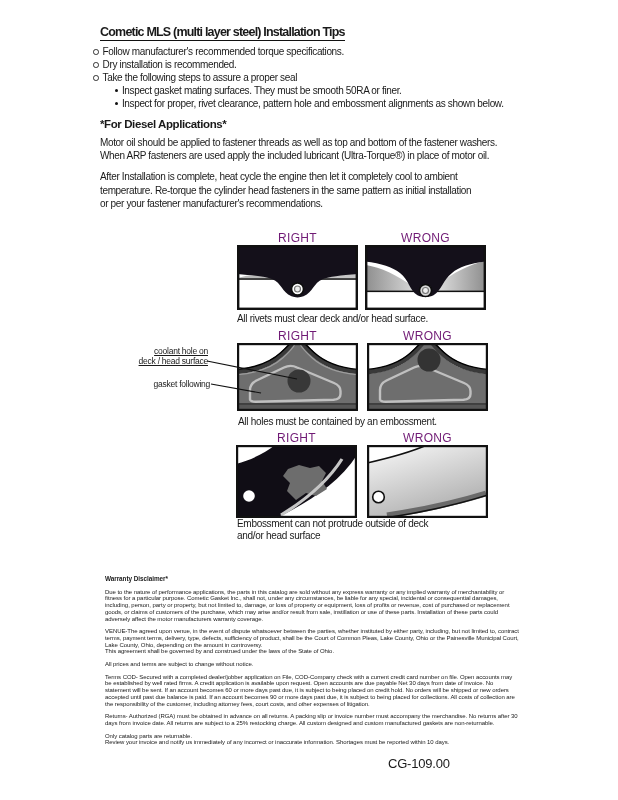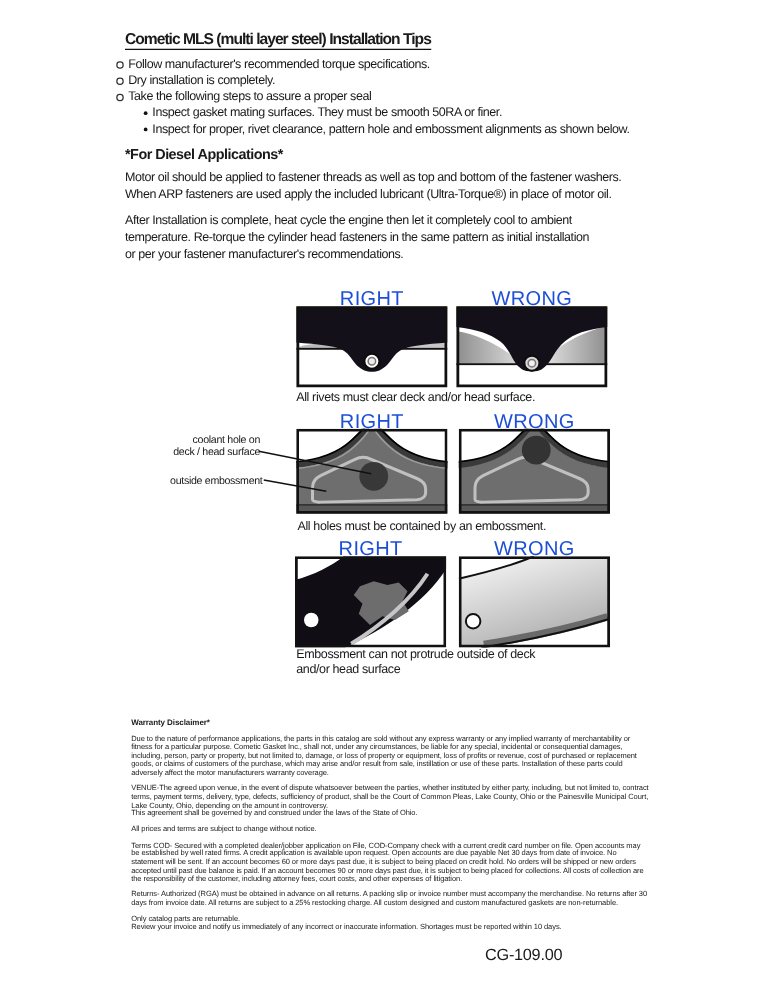--- a/index.html
+++ b/index.html
@@ -22,21 +22,21 @@
     margin:4.4px 4px 0 0; flex:0 0 auto;
   }
   .marker-fill {
     width:3.4px; height:3.4px; background:#111; border-radius:50%;
     margin:4.6px 3.5px 0 0; flex:0 0 auto;
   }
 
   .section-head { font-weight:bold; font-size:11.5px; letter-spacing:-0.4px; margin:0 0 6px 0; }
   .para { font-size:10px; letter-spacing:-0.35px; line-height:13.2px; white-space:pre-line; margin:0 0 8px 0; width:465px; }
 
-  .diag-label { font-size:16px; letter-spacing:0.3px; color:#1d4ed8; text-align:center; width:121px; }
+  .diag-label { font-size:12px; letter-spacing:0.3px; color:#701a75; text-align:center; width:121px; }
   .caption { font-size:10px; letter-spacing:-0.3px; line-height:12px; white-space:pre-line; }
   .side-label { font-size:8.5px; letter-spacing:-0.25px; line-height:10px; text-align:right; }
 
   .diag-box { display:block; }
 
   .disc { width:414px; font-size:6px; line-height:6.7px; letter-spacing:-0.06px; }
   .disc p { margin:0 0 6px 0; white-space:pre-line; }
   .disc-head { font-weight:bold; font-size:6.4px; margin:0 0 6px 0; }
 
   .pagenum { font-size:13px; letter-spacing:-0.2px; }
@@ -50,21 +50,21 @@
     <span class="title">Cometic MLS (multi layer steel) Installation Tips</span>
   </div>
 
   <div class="abs bullets" style="left:93px; top:45px;">
     <div class="bullet-row">
       <span class="marker-open"></span>
       <span>Follow manufacturer's recommended torque specifications.</span>
     </div>
     <div class="bullet-row">
       <span class="marker-open"></span>
-      <span>Dry installation is completely.</span>
+      <span>Dry installation is recommended.</span>
     </div>
     <div class="bullet-row">
       <span class="marker-open"></span>
       <span>Take the following steps to assure a proper seal</span>
     </div>
     <div class="bullet-row sub">
       <span class="marker-fill"></span>
       <span>Inspect gasket mating surfaces. They must be smooth 50RA or finer.</span>
     </div>
     <div class="bullet-row sub">
@@ -115,23 +115,23 @@
     <circle cx="60.5" cy="45.5" r="6" fill="#d9d9d9" stroke="#0c0c0c" stroke-width="1.6"></circle>
     <circle cx="60.5" cy="45.5" r="3" fill="#efefef" stroke="#777" stroke-width="1.2"></circle>
     <rect x="1.2" y="1.2" width="118.6" height="62.6" fill="none" stroke="#111" stroke-width="2.4"></rect>
   </svg>
 
   <div class="abs caption" style="left:237px; top:313px;">All rivets must clear deck and/or head surface.</div>
 
   <div class="abs diag-label" style="left:237px; top:329px;">RIGHT</div>
   <div class="abs diag-label" style="left:367px; top:329px;">WRONG</div>
 
-  <div class="abs side-label" style="left:118px; top:346px; width:90px; white-space:pre-line;">coolant hole on
+  <div class="abs side-label" style="left:118px; top:346px; width:90px; white-space:pre-line;text-decoration:underline;">coolant hole on
 deck / head surface</div>
-  <div class="abs side-label" style="left:118px; top:379px; width:92px;">outside embossment</div>
+  <div class="abs side-label" style="left:118px; top:379px; width:92px;">gasket following</div>
 
   <svg class="abs diag-box" style="left:237px; top:343px;" width="121" height="68" viewBox="0 0 121 68">
     <rect x="0" y="0" width="121" height="68" fill="#ffffff"></rect>
     <path d="M0,31 C18,29.5 34,24 45,14 C51,8.5 55,4 57.5,0 L63.5,0 C66,4 70,8.5 76,14 C87,24 103,29.5 121,31 L121,68 L0,68 Z" fill="#6e6e6e"></path>
     <path d="M-1,29 C17,27.5 33,22 44,12 C50,6.5 54,2.5 56.5,-2" stroke="#3a3a3a" stroke-width="5" fill="none"></path>
     <path d="M122,29 C104,27.5 88,22 77,12 C71,6.5 67,2.5 64.5,-2" stroke="#3a3a3a" stroke-width="5" fill="none"></path>
     <path d="M-1,26.5 C17,25 33,19.5 44,9.5 C50,4 53.5,0.5 56,-2" stroke="#000" stroke-width="1.3" fill="none"></path>
     <path d="M122,26.5 C104,25 88,19.5 77,9.5 C71,4 67.5,0.5 65,-2" stroke="#000" stroke-width="1.3" fill="none"></path>
     <path d="M-1,31.8 C18,30.3 35,24.8 46,14.8 C52,9.3 56,5 58.5,0.5" stroke="#9d9d9d" stroke-width="1.2" fill="none"></path>
     <path d="M122,31.8 C103,30.3 86,24.8 75,14.8 C69,9.3 65,5 62.5,0.5" stroke="#9d9d9d" stroke-width="1.2" fill="none"></path>

